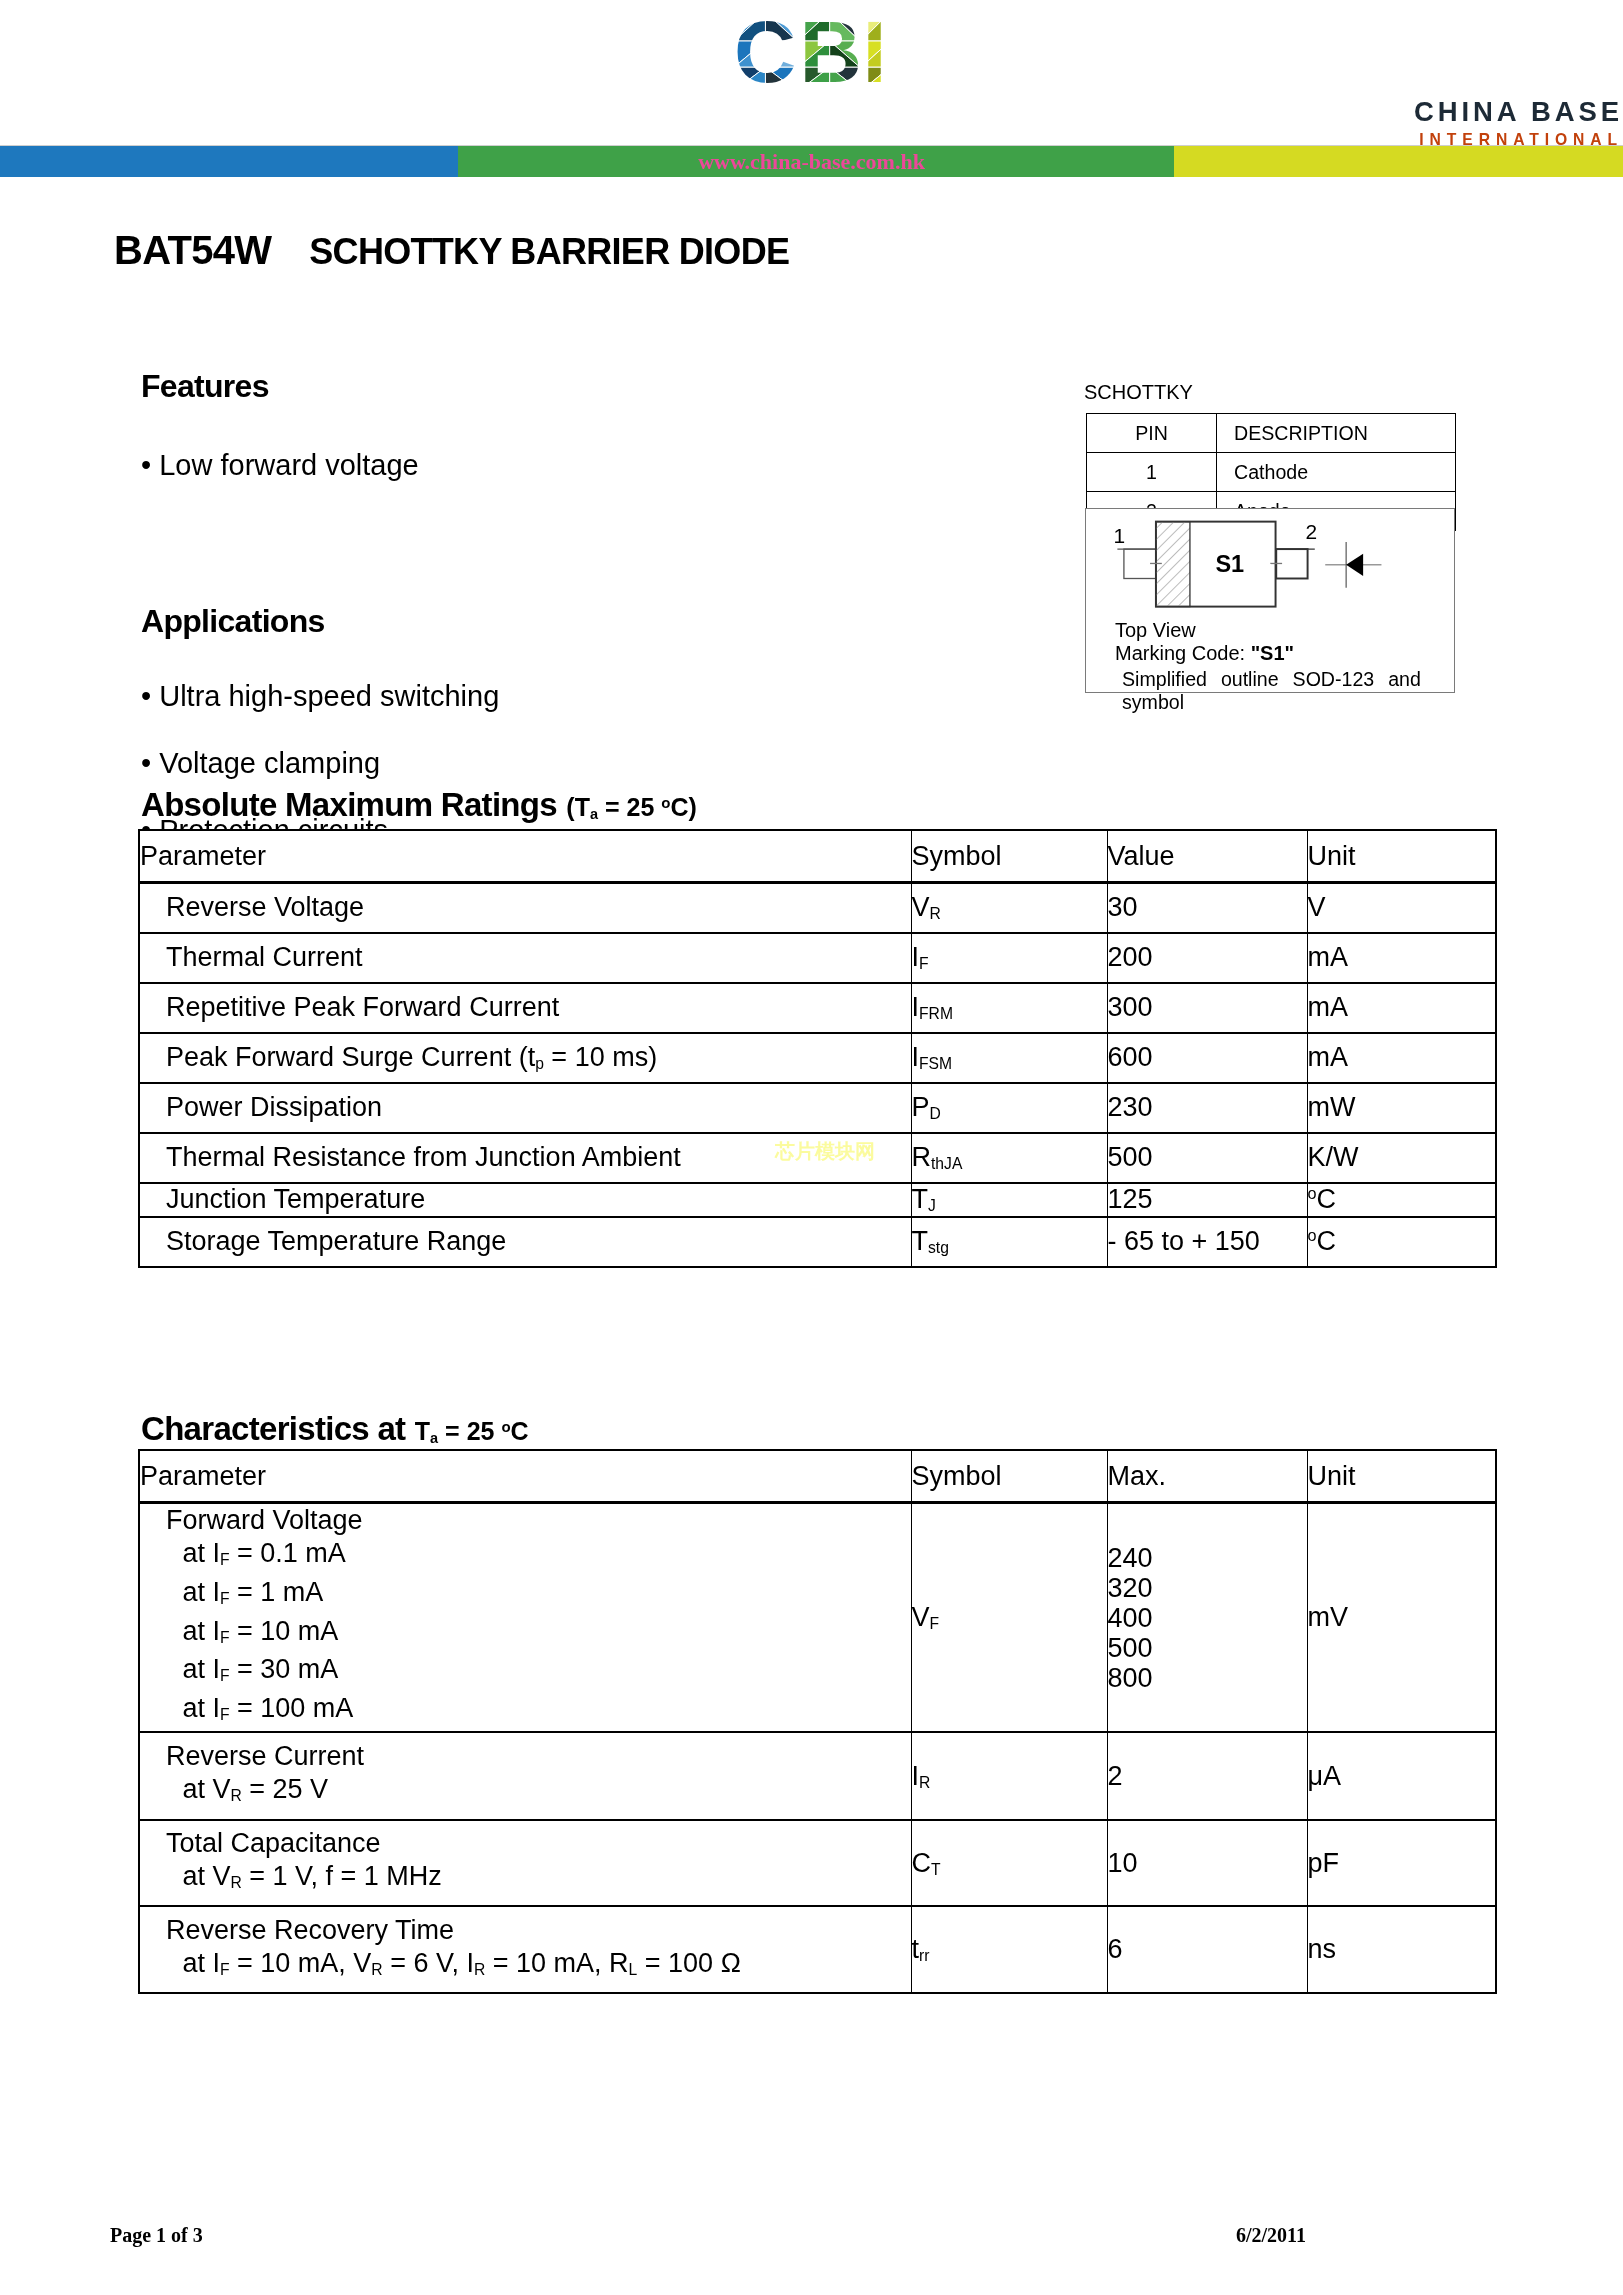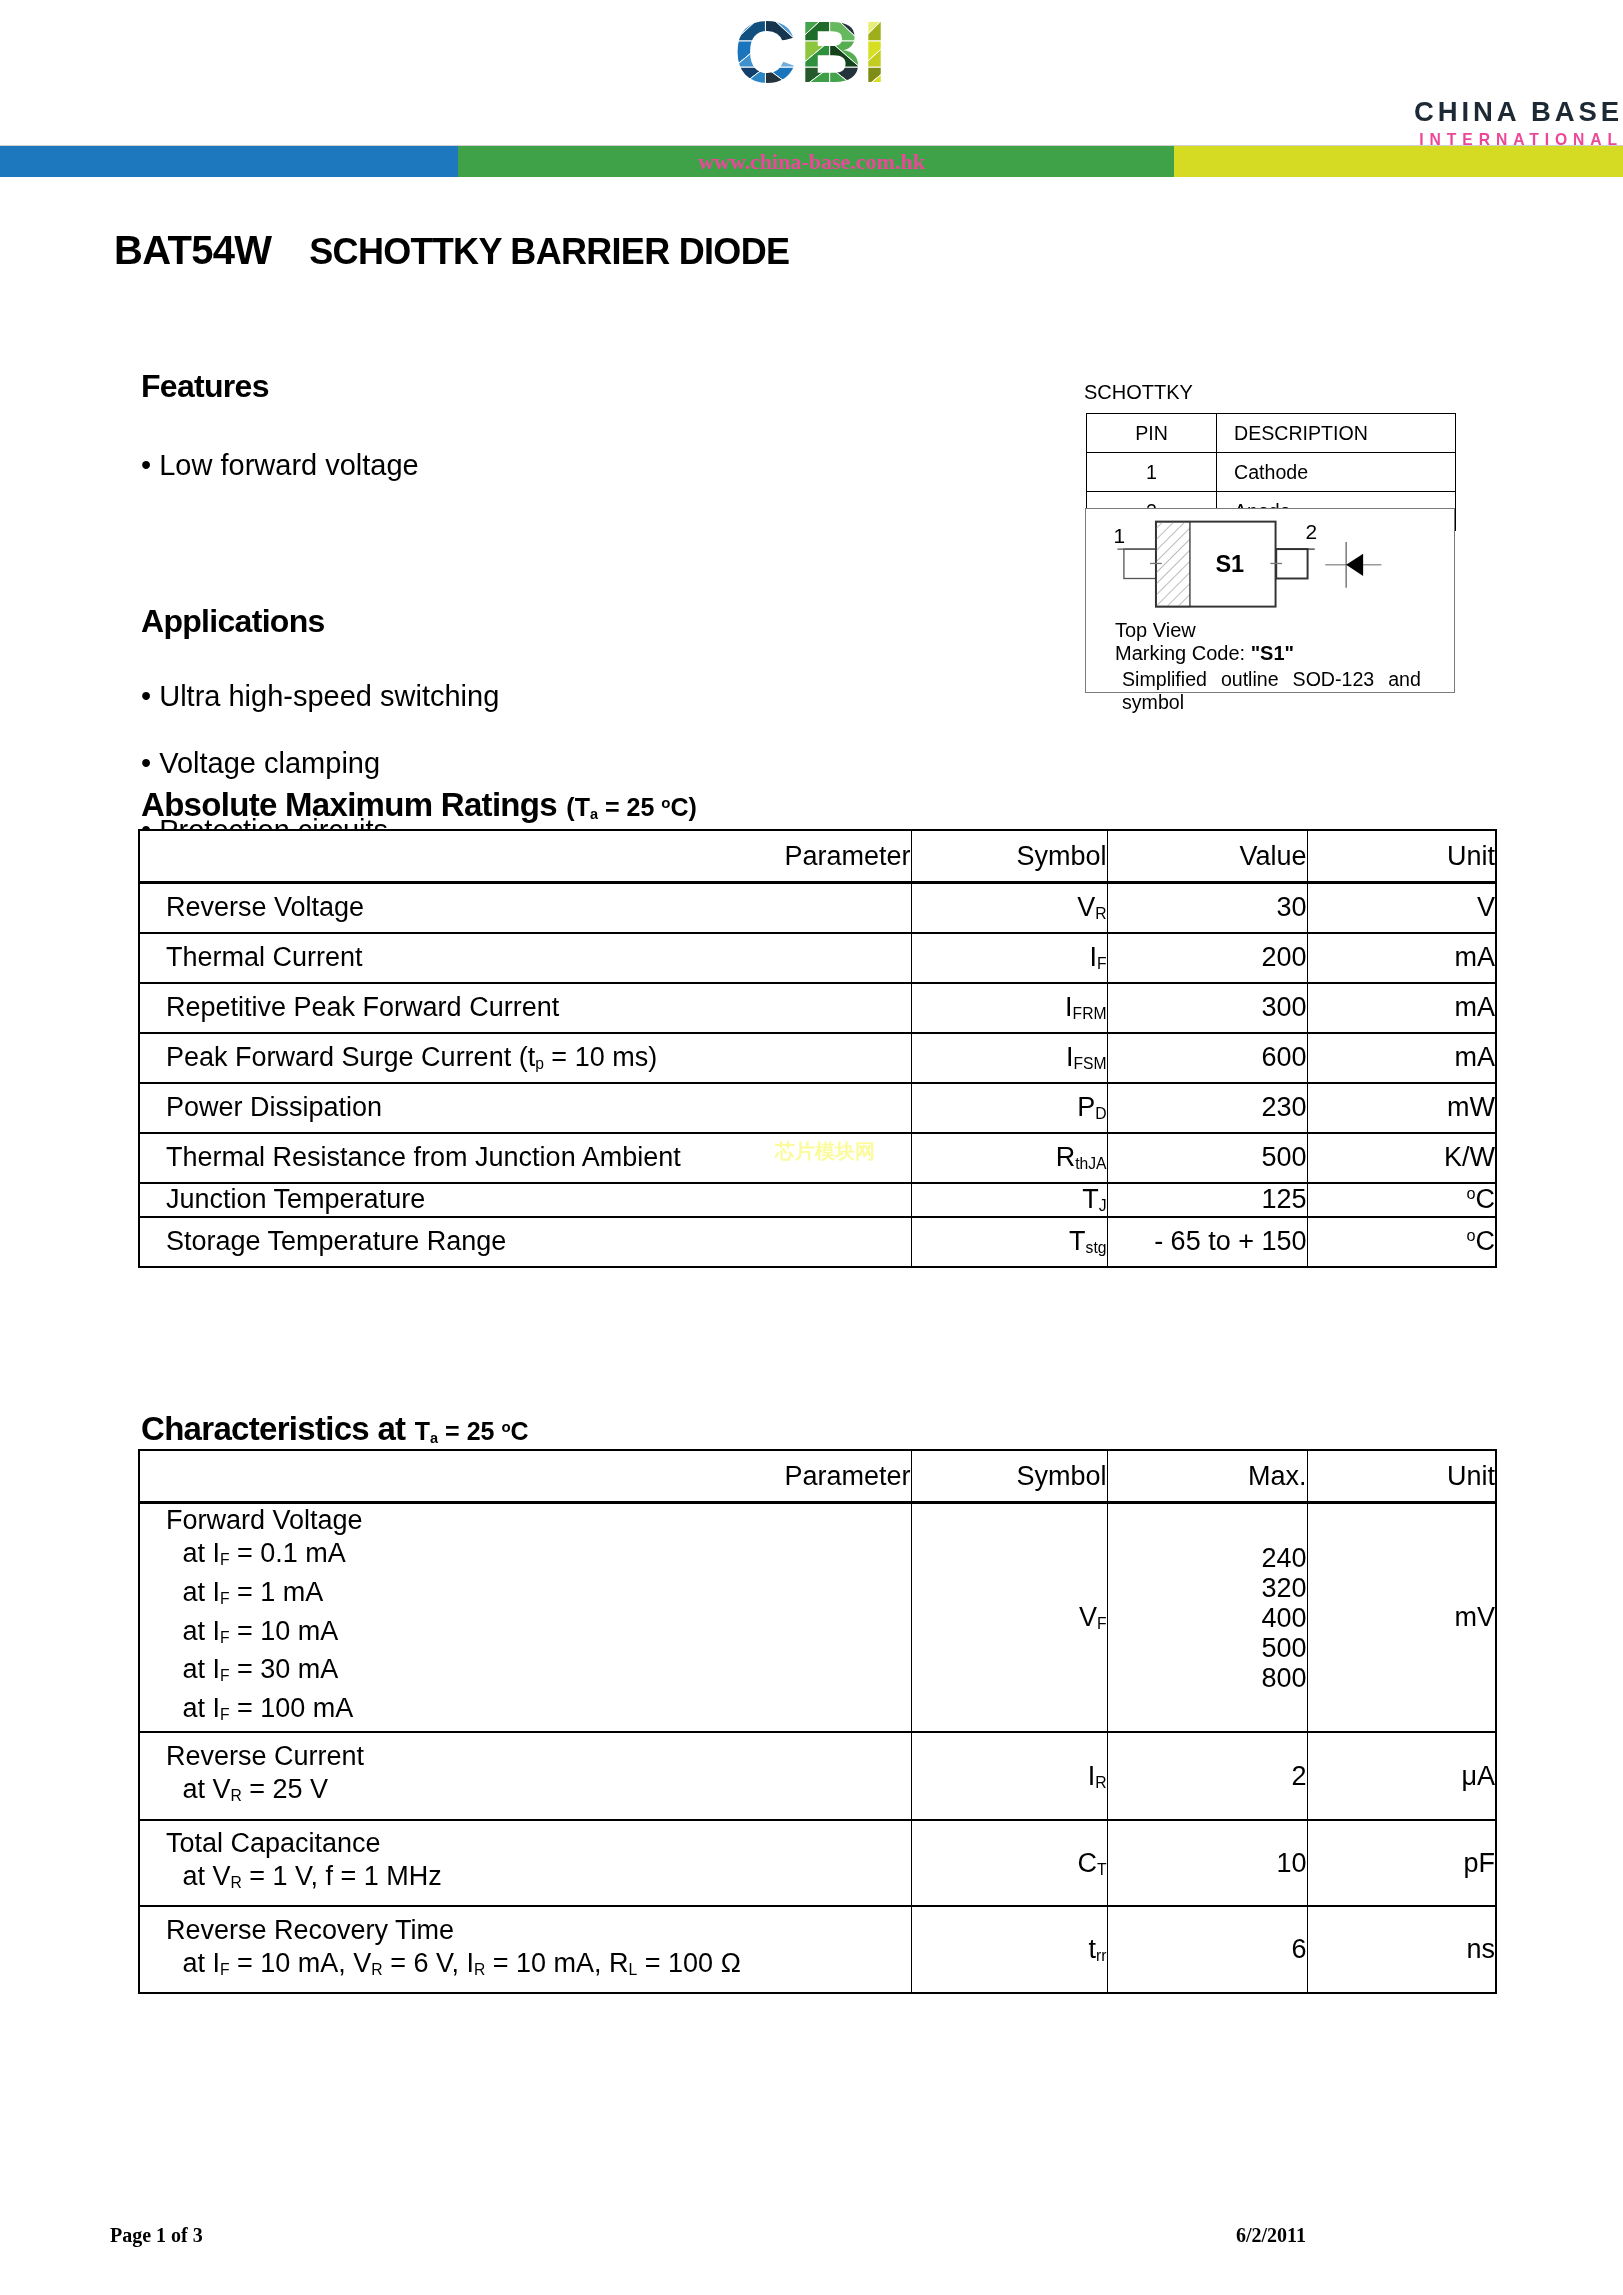--- a/index.html
+++ b/index.html
@@ -2,21 +2,21 @@
 <html style="font-size:10.5px"><head>
 <meta charset="utf-8">
 <style>
   html,body{margin:0;padding:0;background:#e8e8e8;}
   .page{position:relative;width:1623px;height:2295px;background:#ffffff;
         font-family:"Liberation Sans",sans-serif;color:#000;overflow:hidden;margin:0 auto;}
   
   .logo-wrap{position:absolute;top:11.8px;left:0;width:1623px;text-align:right;}
   .logo-svg{display:block;margin:0 auto;}
   .brand{margin-top:5.2px;font-size:27.5px;font-weight:bold;letter-spacing:3.9px;color:#1D2A36;}
-  .intl{margin-top:2.6px;font-size:15.7px;letter-spacing:5.9px;color:#ec4899;font-weight:bold;}
+  .intl{margin-top:2.6px;font-size:15.7px;letter-spacing:5.9px;color:#c2410c;font-weight:bold;}
   .bar-topline{position:absolute;top:145px;left:0;width:1623px;height:1.3px;background:#cfcfcf;}
   .colorbar{position:absolute;top:146px;left:0;width:1623px;height:31px;display:flex;}
   .colorbar .seg{height:100%;}
   .url{position:absolute;top:149px;left:0;width:1623px;text-align:center;
        font-family:"Liberation Serif",serif;font-weight:bold;font-size:22px;color:#ec4899;}
   
   .title{position:absolute;left:114px;top:228px;white-space:nowrap;letter-spacing:-0.7px;}
   .pn{font-size:40px;font-weight:bold;}
   .pd{font-size:36px;font-weight:bold;margin-left:38px;}
   
@@ -31,21 +31,21 @@
   .pkgbox{position:absolute;left:1085px;top:508px;width:368px;height:183px;border:1.3px solid #7a7a7a;background:#fff;}
   .pkgcap1{position:absolute;left:29px;top:110px;font-size:20px;}
   .pkgcap2{position:absolute;left:29px;top:133px;font-size:20px;}
   .pkgcap3{position:absolute;left:36px;top:159px;font-size:19.6px;word-spacing:8.5px;}
   
   .sec-heading{position:absolute;white-space:nowrap;text-align:right;}
   .sec-big{font-size:33px;font-weight:bold;letter-spacing:-0.7px;}
   .sec-cond{font-size:25px;font-weight:bold;margin-left:6.5px;}
   
   .dtable{border-collapse:collapse;table-layout:fixed;width:1357px;font-size:27px;background:#fff;}
-  .dtable th,.dtable td{border-left:1.3px solid #000;border-right:1.3px solid #000;padding:0;text-align:right;vertical-align:middle;font-weight:normal;}
+  .dtable th,.dtable td{border-left:1.3px solid #000;border-right:1.3px solid #000;padding:0;text-align:left;vertical-align:middle;font-weight:normal;}
   .dtable{border:2px solid #000;}
   .dtable thead th{border-bottom:3.3px solid #000;height:50px;}
   .dtable td{border-top:2.6px solid #000;}
   .dtable td.param{text-align:left;padding-left:26px;}
   .pmain{line-height:33px;}
   .pcond{line-height:33px;padding-left:16.4px;}
   .vline{line-height:30px;}
   sub{font-size:.58em;vertical-align:-0.18em;}
   sup{font-size:.60em;vertical-align:0.55em;}
   .t-amr{position:absolute;left:138px;top:829px;}

